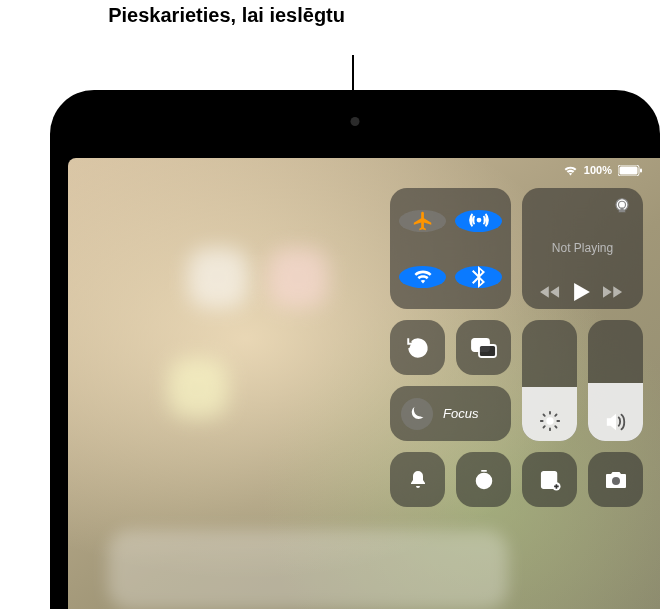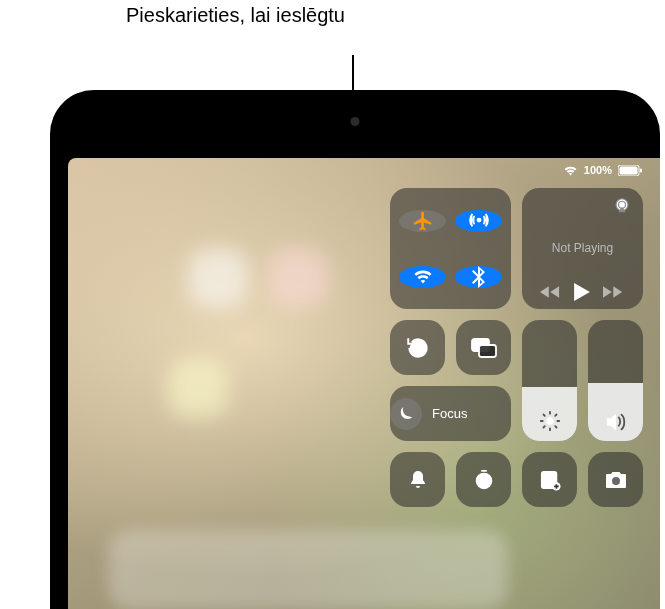--- a/index.html
+++ b/index.html
@@ -13,20 +13,21 @@
   }
   .callout {
     position: absolute;
     top: 2px;
     left: 0;
     width: 345px;
     text-align: right;
     font-size: 20px;
     line-height: 26px;
     color: #000;
+    font-weight: bold;
   }
   .callout-line {
     position: absolute;
     top: 55px;
     left: 352px;
     width: 2px;
     height: 175px;
     background: #000;
   }
   .device-frame {
@@ -150,22 +151,24 @@
     color: #bbb;
   }
   .media-ctrl {
     display: flex;
     justify-content: space-around;
     align-items: center;
   }
   .focus {
     grid-column: 1 / span 2;
     justify-content: flex-start;
+    padding-left: 11px;
     gap: 10px;
     font-size: 13px;
+    font-style: italic;
   }
   .focus .moon {
     width: 32px; height: 32px;
     border-radius: 50%;
     background: rgba(130,130,130,0.5);
     display:flex;align-items:center;justify-content:center;
   }
   .slider {
     grid-row: span 2;
     border-radius: 17px;

